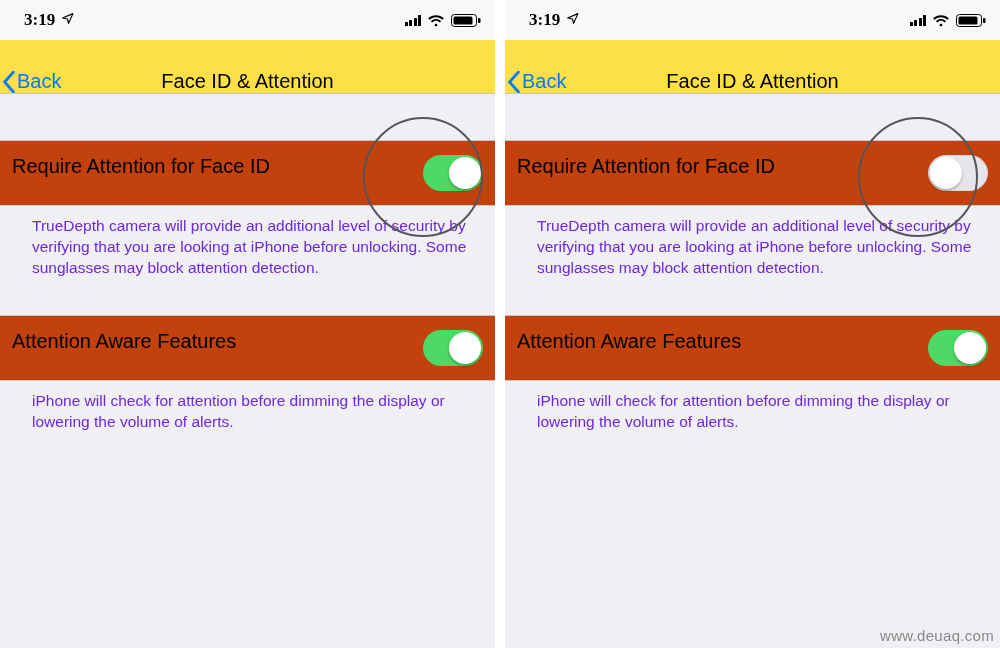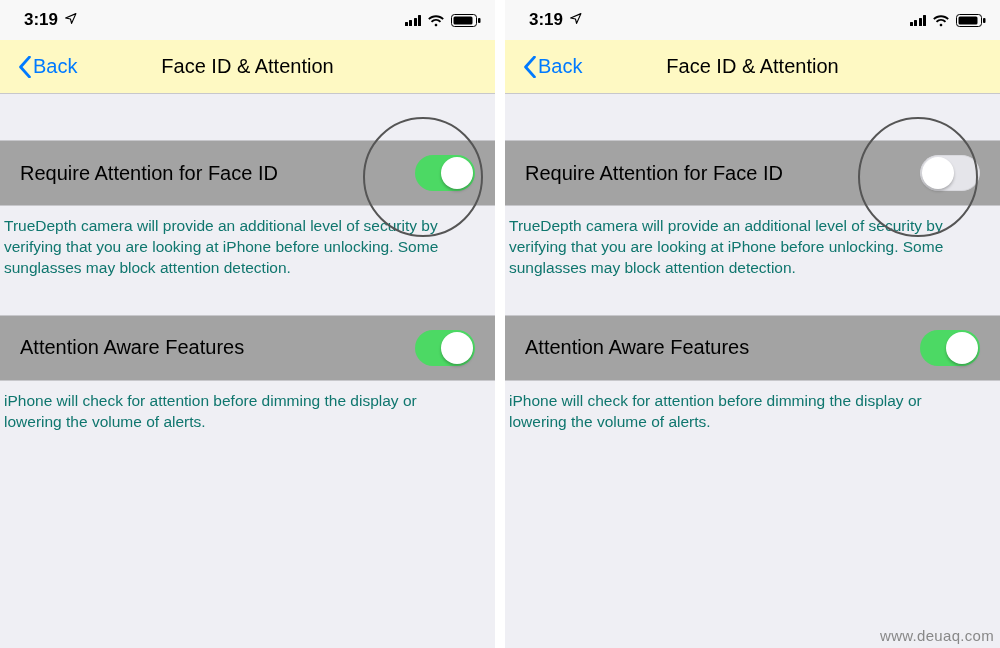--- a/index.html
+++ b/index.html
@@ -26,63 +26,64 @@
   .status-bar {
     height: 40px;
     display: flex;
     align-items: center;
     justify-content: space-between;
     padding: 0 14px 0 24px;
     background: #f8f8f8;
     font-size: 17px;
     font-weight: 600;
     color: #000;
+    font-family: Liberation Serif, serif;
   }
   .status-left { display: flex; align-items: center; gap: 6px; }
   .status-right { display: flex; align-items: center; gap: 6px; }
   .loc-icon { font-size: 14px; }
   .cell-bars { display: inline-flex; align-items: flex-end; gap: 1.5px; height: 11px; }
   .cell-bars span { width: 3px; background:#000; border-radius:0.5px; }
   .cb1{height:4px}.cb2{height:6px}.cb3{height:8px}.cb4{height:11px}
   .wifi-icon svg,.battery-icon svg { display:block; }
   .nav-bar {
     height: 54px;
-    background: #fef9c3;
+    background: #fde047;
     border-bottom: 1px solid #c7c7cb;
     display: flex;
-    align-items: center;
-    position: relative;
-    padding: 0 18px;
+    align-items: flex-end;
+    position: relative;
+    padding: 0 2px;
   }
   .back-btn {
     display: flex;
     align-items: center;
     color: #007aff;
     font-size: 20px;
     gap: 1px;
     cursor: pointer;
   }
   .back-btn svg { fill:#007aff; }
   .nav-title {
     position: absolute;
     left: 50%;
     transform: translateX(-50%);
     font-size: 20px;
     font-weight: 400;
     color: #000;
   }
   .spacer-top { height: 46px; }
   .row {
-    background:#a3a3a3;
+    background:#c2410c;
     border-top:1px solid #c7c7cb;
     border-bottom:1px solid #c7c7cb;
     display:flex;
-    align-items:center;
+    align-items:flex-start;
     justify-content:space-between;
-    padding: 14px 20px;
+    padding: 14px 12px;
   }
   .row .label {
     font-size: 20px;
     color:#000;
     font-weight:400;
   }
   .toggle {
     width: 60px;
     height: 36px;
     border-radius: 18px;
@@ -95,24 +96,24 @@
     position:absolute;
     width:32px; height:32px;
     background:#fff;
     border-radius:50%;
     top:2px;
     box-shadow: 0 2px 3px rgba(0,0,0,0.25);
   }
   .toggle.on .knob { right:2px; }
   .toggle.off .knob { left:1px; top:0.5px; }
   .footer-text {
-    color:#0f766e;
+    color:#6d28d9;
     font-size:15.5px;
     line-height:1.35;
-    padding: 10px 20px 18px 4px;
+    padding: 10px 20px 18px 32px;
   }
   .spacer-mid { height: 18px; }
   .highlight-circle {
     position:absolute;
     width:120px; height:120px;
     border:2px solid #555;
     border-radius:50%;
     pointer-events:none;
   }
   .watermark {

